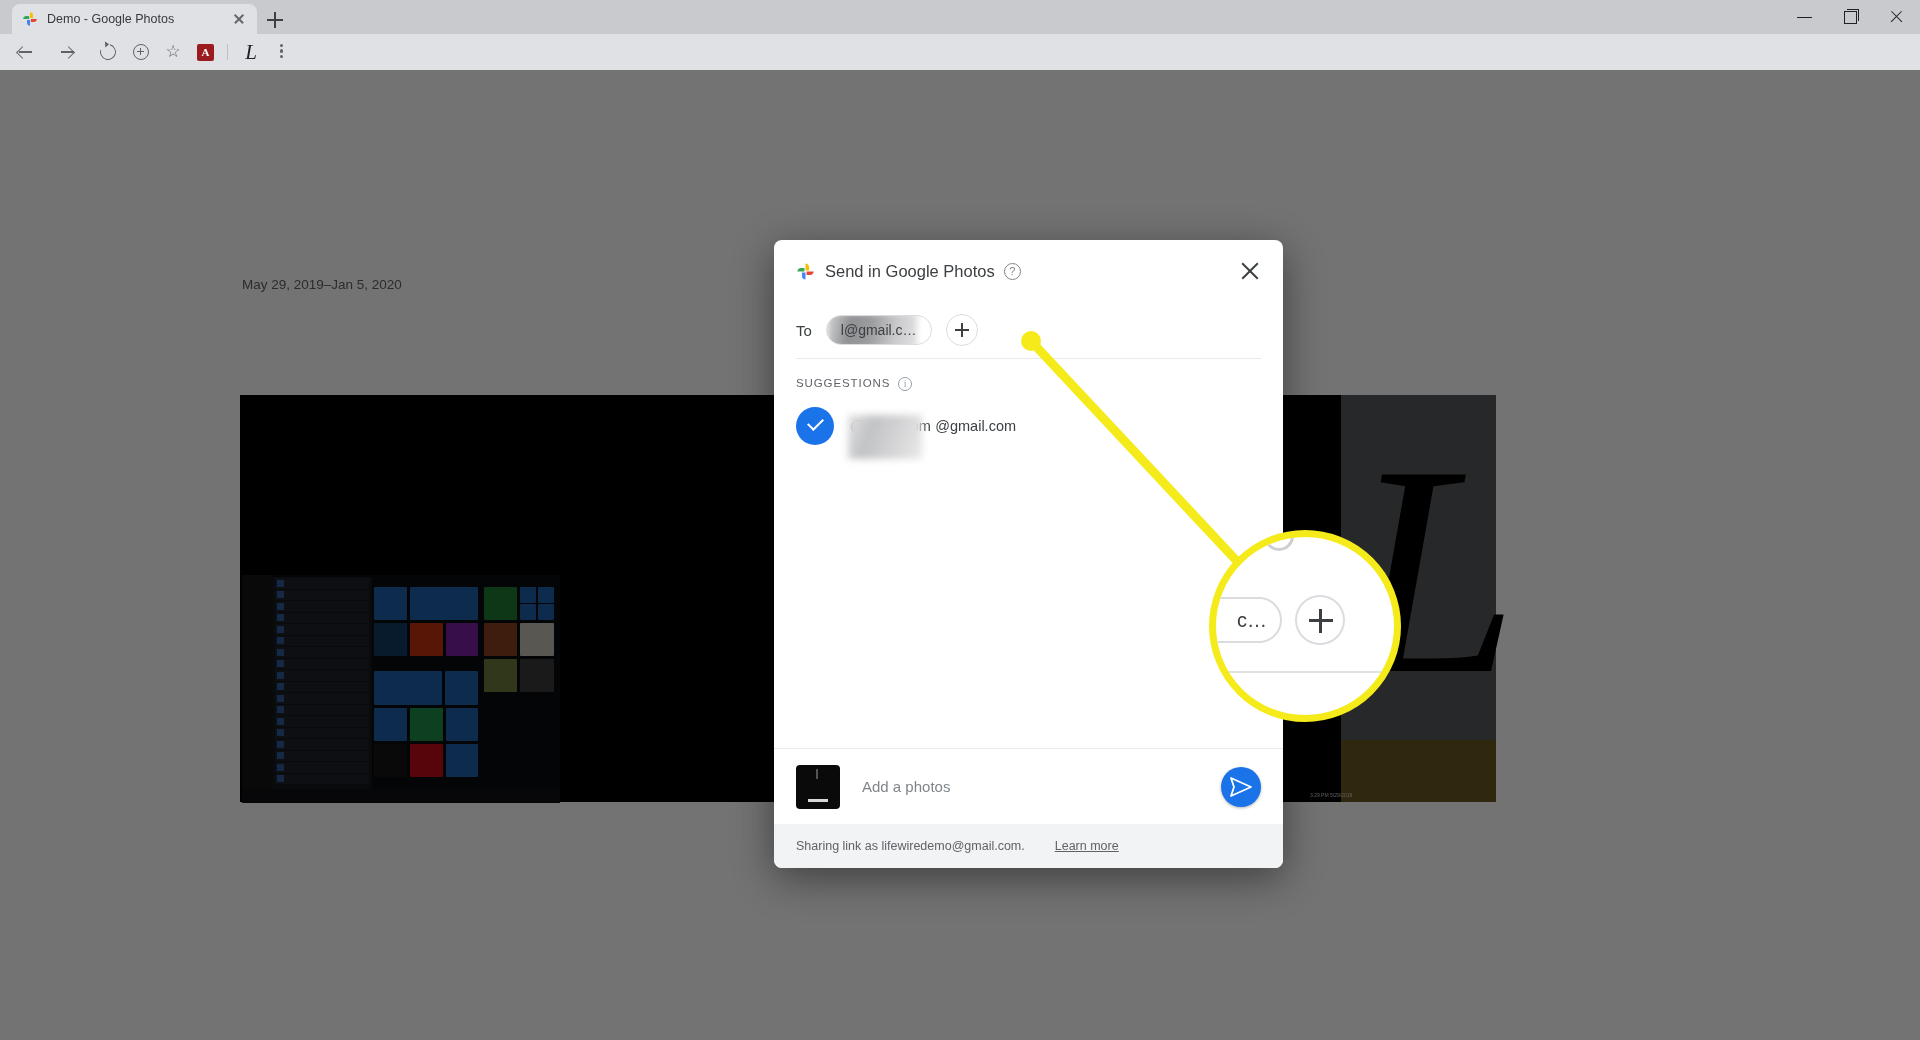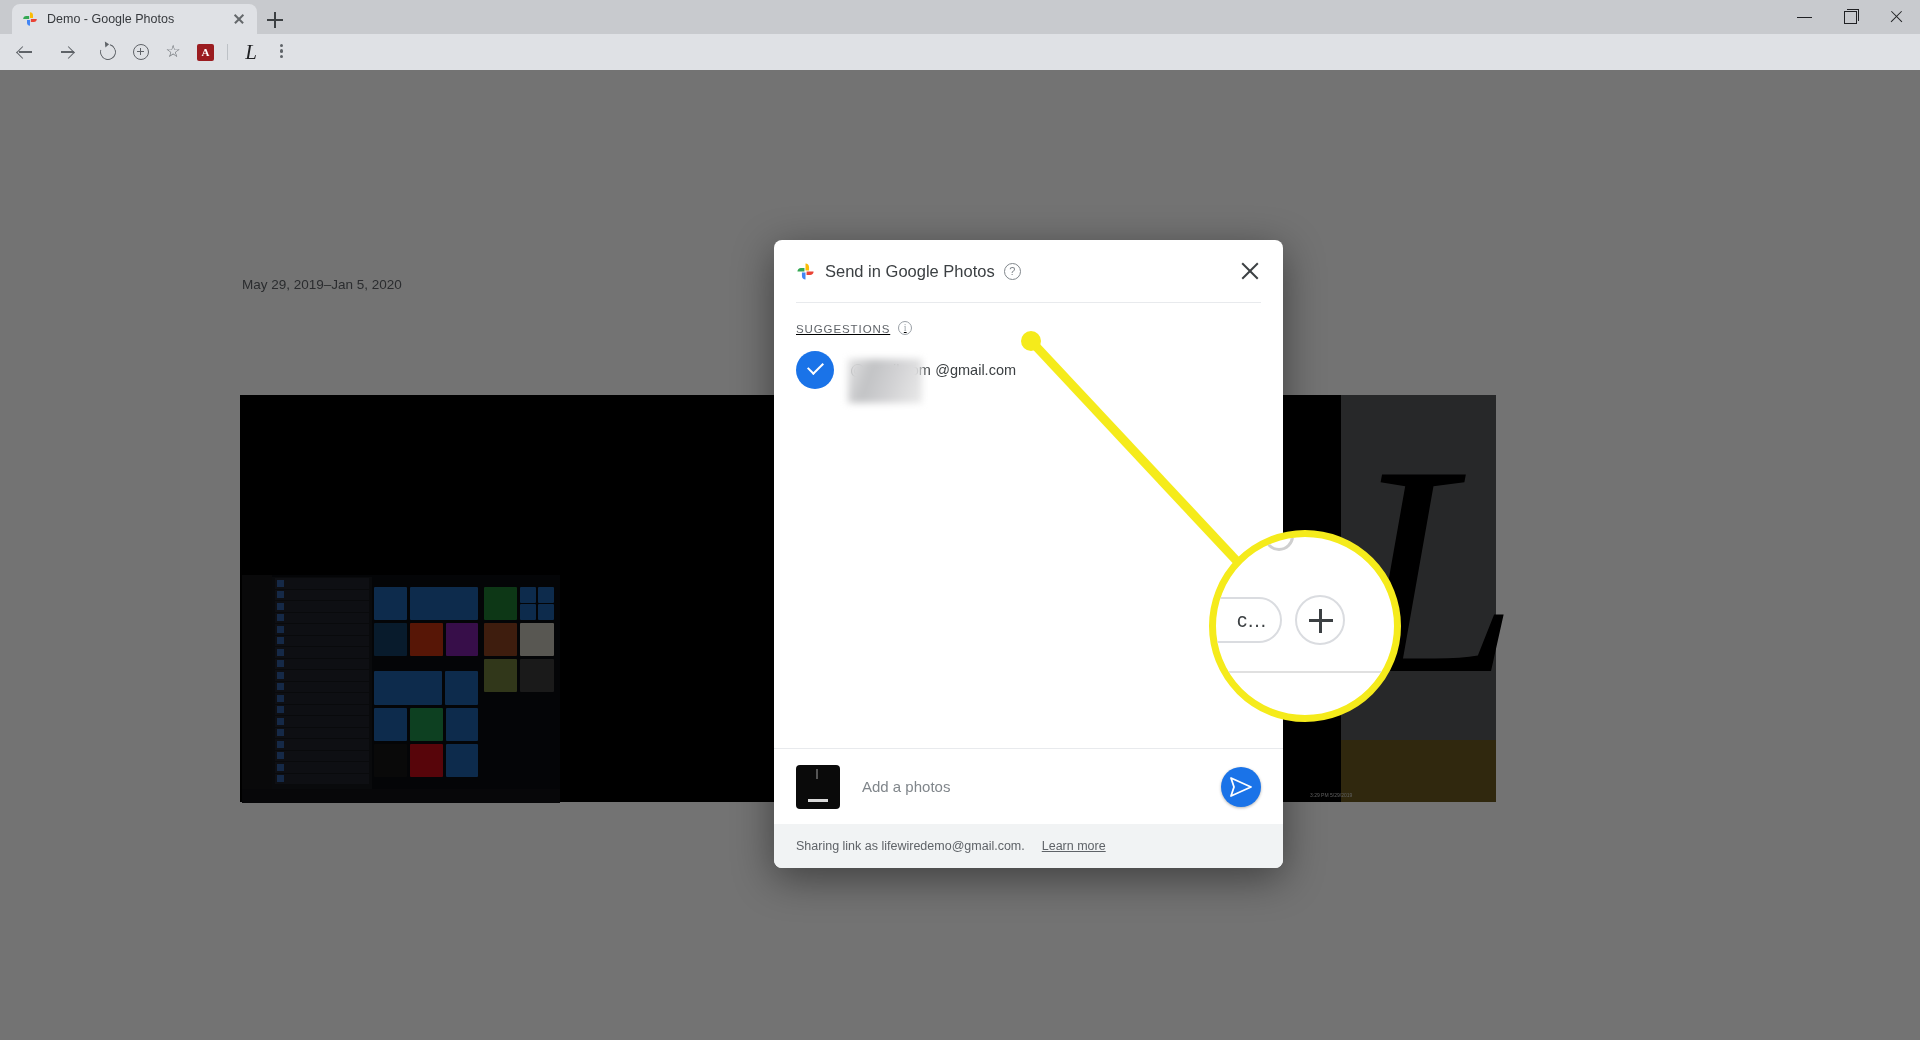--- a/index.html
+++ b/index.html
@@ -236,21 +236,21 @@
   .addbtn {
     width: 32px; height: 32px; border: 1px solid #dadce0; border-radius: 50%;
     margin-left: 14px; position: relative; flex: 0 0 32px;
   }
   .addbtn::before { content:""; position:absolute; left:8px; top:14.4px; width:14px; height:1.8px; background:#3c4043; }
   .addbtn::after  { content:""; position:absolute; left:14.4px; top:8px; width:1.8px; height:14px; background:#3c4043; }
 
   .divider { height:1px; background:#e8eaed; margin: 0 22px; }
 
   .sugg-head {
-    display:flex; align-items:flex-end; padding: 18px 22px 10px 22px; text-decoration: underline;
+    display:flex; align-items:flex-start; padding: 18px 22px 10px 22px;
   }
   .sugg-label { font-size: 11.5px; letter-spacing: .9px; color: #5f6368; }
   .info-ic {
     width: 14px; height: 14px; border: 1.2px solid #9aa0a6; border-radius: 50%;
     margin-left: 8px; font-size: 10px; color:#9aa0a6; text-align:center; line-height:12px;
     font-family:"Liberation Serif", serif;
   }
   .sugg-list { flex: 1; overflow: hidden; }
   .sugg-item { display:flex; align-items:center; padding: 6px 22px; }
   .check {
@@ -286,21 +286,21 @@
   }
   .comp-input { flex:1; font-size: 15px; color: #80868b; }
   .send {
     width: 40px; height: 40px; border-radius: 50%; background:#1a73e8;
     position: relative; flex: 0 0 40px;
     box-shadow: 0 1px 3px rgba(0,0,0,.3);
   }
   .send svg { position:absolute; left: 9px; top: 10px; }
   .dlg-foot {
     flex: 0 0 44px; background:#f1f3f4; display:flex; align-items:center;
-    padding: 0 22px; gap: 17px;
+    padding: 0 22px; gap: 30px;
   }
   .foot-txt { font-size: 12.5px; color: #5f6368; }
   .foot-link { font-size: 12.5px; color: #5f6368; text-decoration: underline; }
 
   
   .callout-svg { position:absolute; left:0; top:0; width:1920px; height:1040px; pointer-events:none; }
   .mag {
     position: absolute; left: 1209px; top: 530px; width: 192px; height: 192px;
     border-radius: 50%; background:#ffffff; border: 7px solid #f5eb1b;
     overflow: hidden;
@@ -460,20 +460,28 @@
           <path d="M14.8 8c0 1.7-1.3 3-3 3H8.9V8z" fill="#ea4335"></path>
           <path d="M8 14.8c-1.7 0-3-1.3-3-3V8.9h3z" fill="#4285f4"></path>
           <path d="M1.2 8c0-1.7 1.3-3 3-3h2.9v3z" fill="#34a853"></path>
         </svg>
       </span>
       <span class="dlg-title">Send in Google Photos</span>
       <span class="help-ic">?</span>
       <span class="dlg-x"></span>
     </div>
 
+    <div class="to-row">
+      <span class="to-label">To</span>
+      <span class="chip">
+        <span class="chip-blur"></span>
+        <span class="chip-text">l@gmail.c…</span>
+      </span>
+      <span class="addbtn"></span>
+    </div>
 
     <div class="divider"></div>
 
     <div class="sugg-head">
       <span class="sugg-label">SUGGESTIONS</span>
       <span class="info-ic">i</span>
     </div>
 
     <div class="sugg-list">
       <div class="sugg-item">

